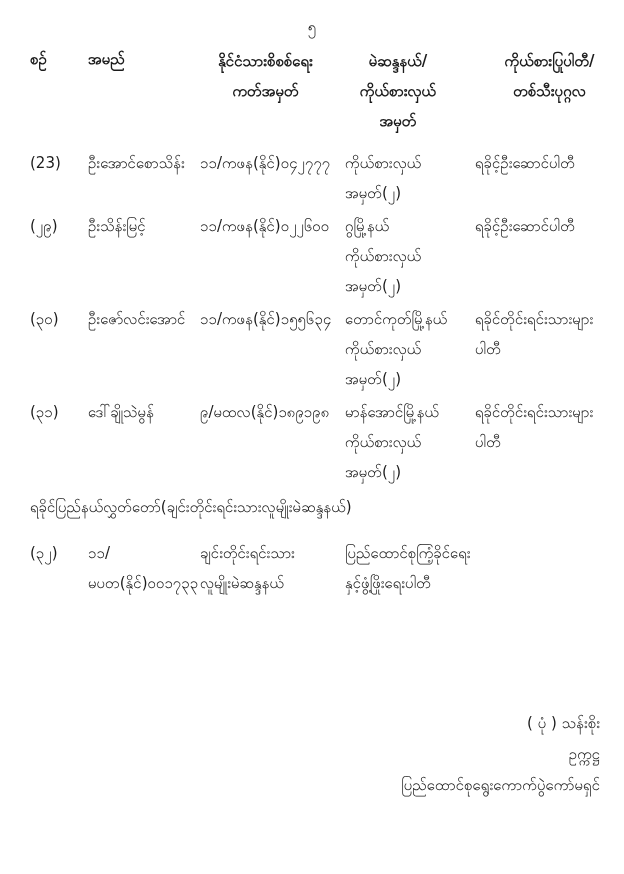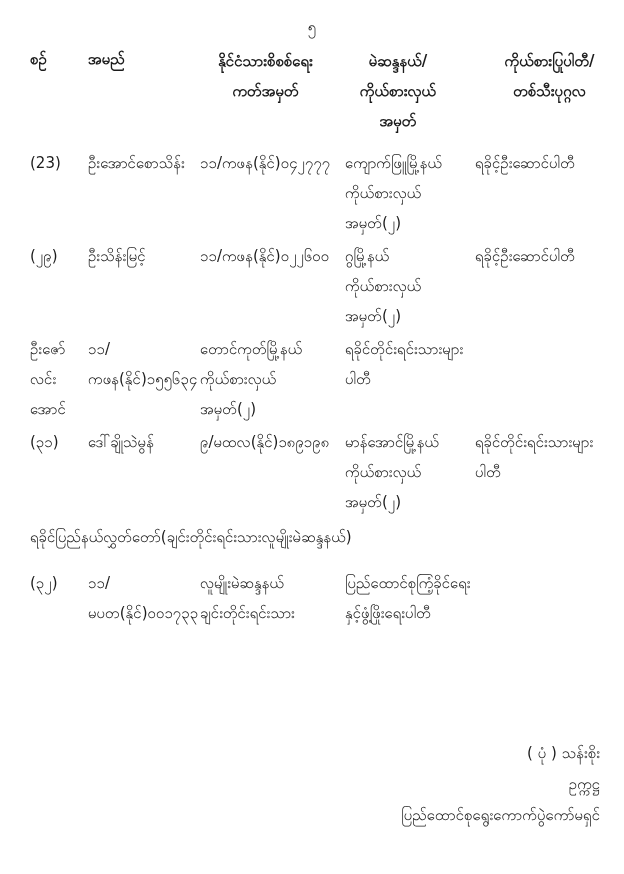--- a/index.html
+++ b/index.html
@@ -74,21 +74,20 @@
         <div class="line">တစ်သီးပုဂ္ဂလ</div>
       </div>
     </div>
 
     <div class="rows" id="rows-main">
   <div class="grid-row row">
     <div class="cell">(23)</div>
     <div class="cell">ဦးအောင်စောသိန်း</div>
     <div class="cell">၁၁/ကဖန(နိုင်)၀၄၂၇၇၇</div>
     <div class="cell">
-            <div class="line">ကျောက်ဖြူမြို့နယ်</div>
             <div class="line">ကိုယ်စားလှယ်</div>
             <div class="line">အမှတ်(၂)</div>
           </div>
     <div class="cell">
             <div class="line">ရခိုင့်ဦးဆောင်ပါတီ</div>
           </div>
   </div>
 
   <div class="grid-row row">
     <div class="cell">(၂၉)</div>
@@ -98,20 +97,21 @@
             <div class="line">ဂွမြို့နယ်</div>
             <div class="line">ကိုယ်စားလှယ်</div>
             <div class="line">အမှတ်(၂)</div>
           </div>
     <div class="cell">
             <div class="line">ရခိုင့်ဦးဆောင်ပါတီ</div>
           </div>
   </div>
 
   <div class="grid-row row">
+    <div class="cell">(၃၀)</div>
     <div class="cell">ဦးဇော်လင်းအောင်</div>
     <div class="cell">၁၁/ကဖန(နိုင်)၁၅၅၆၃၄</div>
     <div class="cell">
             <div class="line">တောင်ကုတ်မြို့နယ်</div>
             <div class="line">ကိုယ်စားလှယ်</div>
             <div class="line">အမှတ်(၂)</div>
           </div>
     <div class="cell">
             <div class="line">ရခိုင်တိုင်းရင်းသားများ</div>
             <div class="line">ပါတီ</div>
@@ -134,22 +134,22 @@
   </div>
 </div>
 
     <div class="section-header">ရခိုင်ပြည်နယ်လွှတ်တော်(ချင်းတိုင်းရင်းသားလူမျိုးမဲဆန္ဒနယ်)</div>
 
     <div class="rows" id="rows-section" style="margin-top:16px">
   <div class="grid-row row">
     <div class="cell">(၃၂)</div>
     <div class="cell">၁၁/မပတ(နိုင်)၀၀၁၇၃၃</div>
     <div class="cell">
+            <div class="line">ချင်းတိုင်းရင်းသား</div>
             <div class="line">လူမျိုးမဲဆန္ဒနယ်</div>
-            <div class="line">ချင်းတိုင်းရင်းသား</div>
           </div>
     <div class="cell">
             <div class="line">ပြည်ထောင်စုကြံ့ခိုင်ရေး</div>
             <div class="line">နှင့်ဖွံ့ဖြိုးရေးပါတီ</div>
           </div>
   </div>
 </div>
 
   </div>
 

